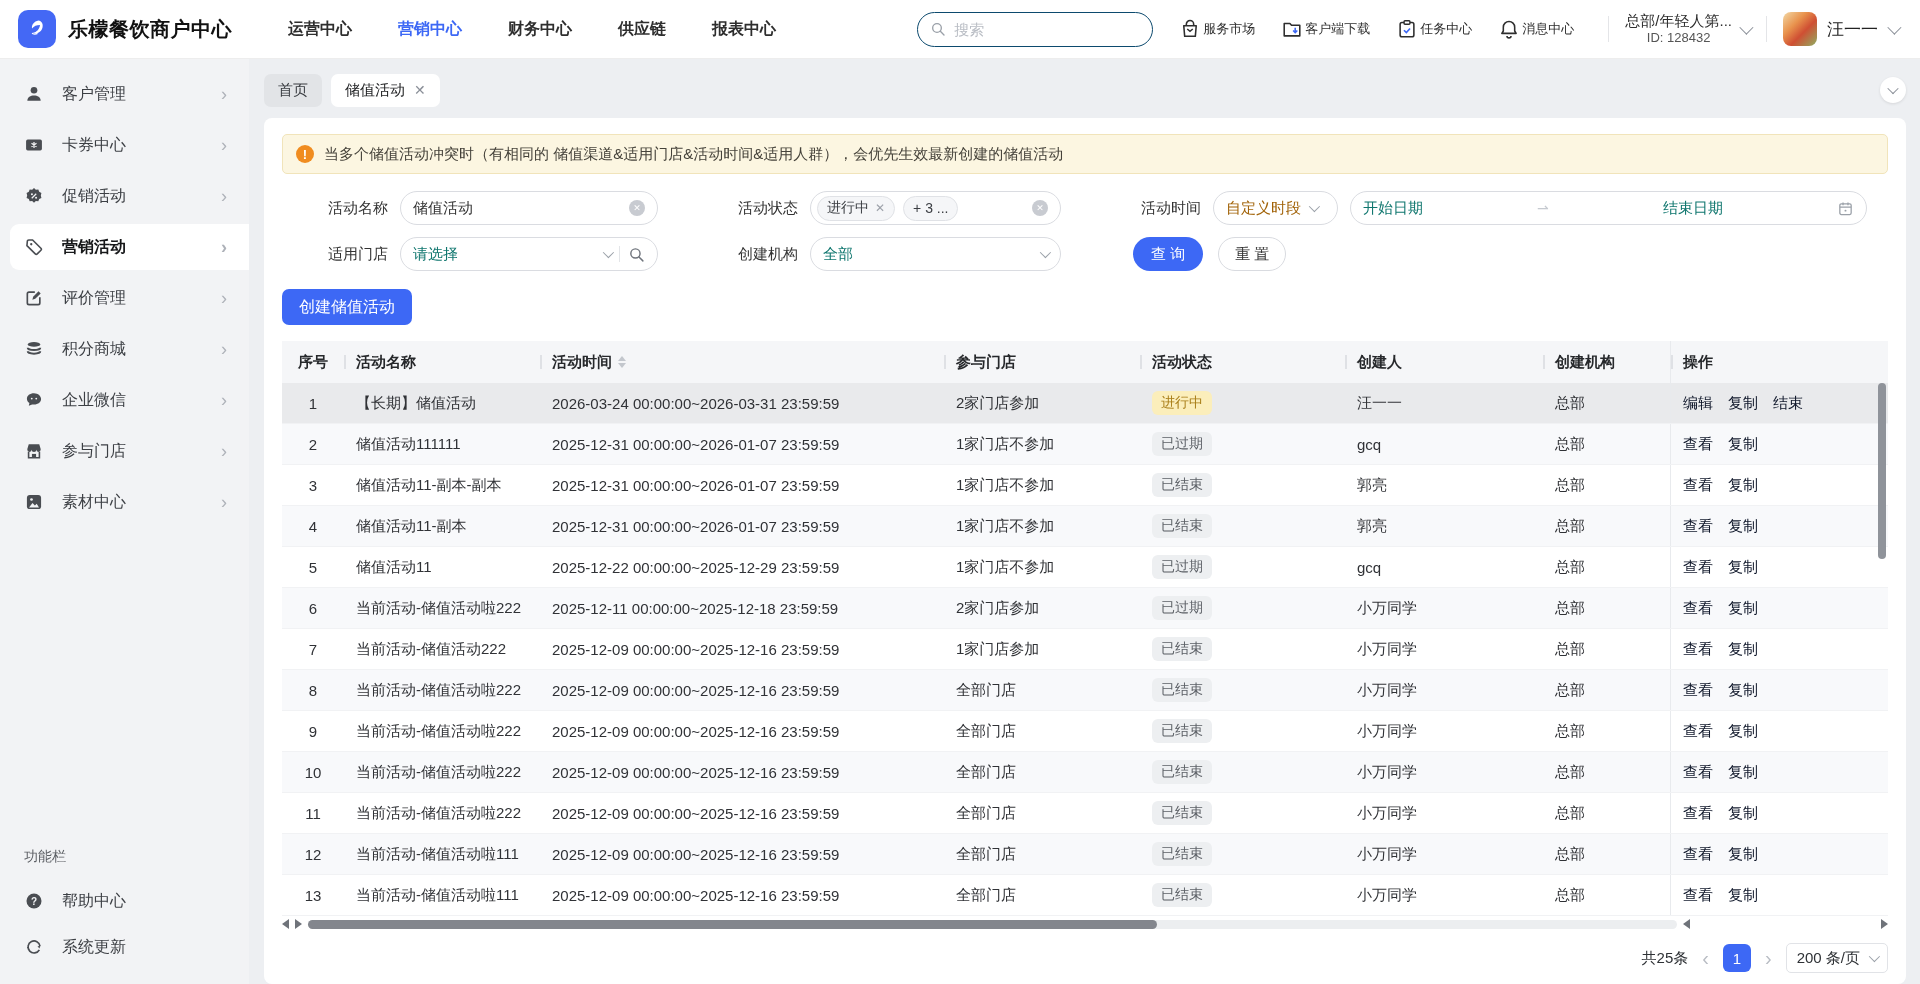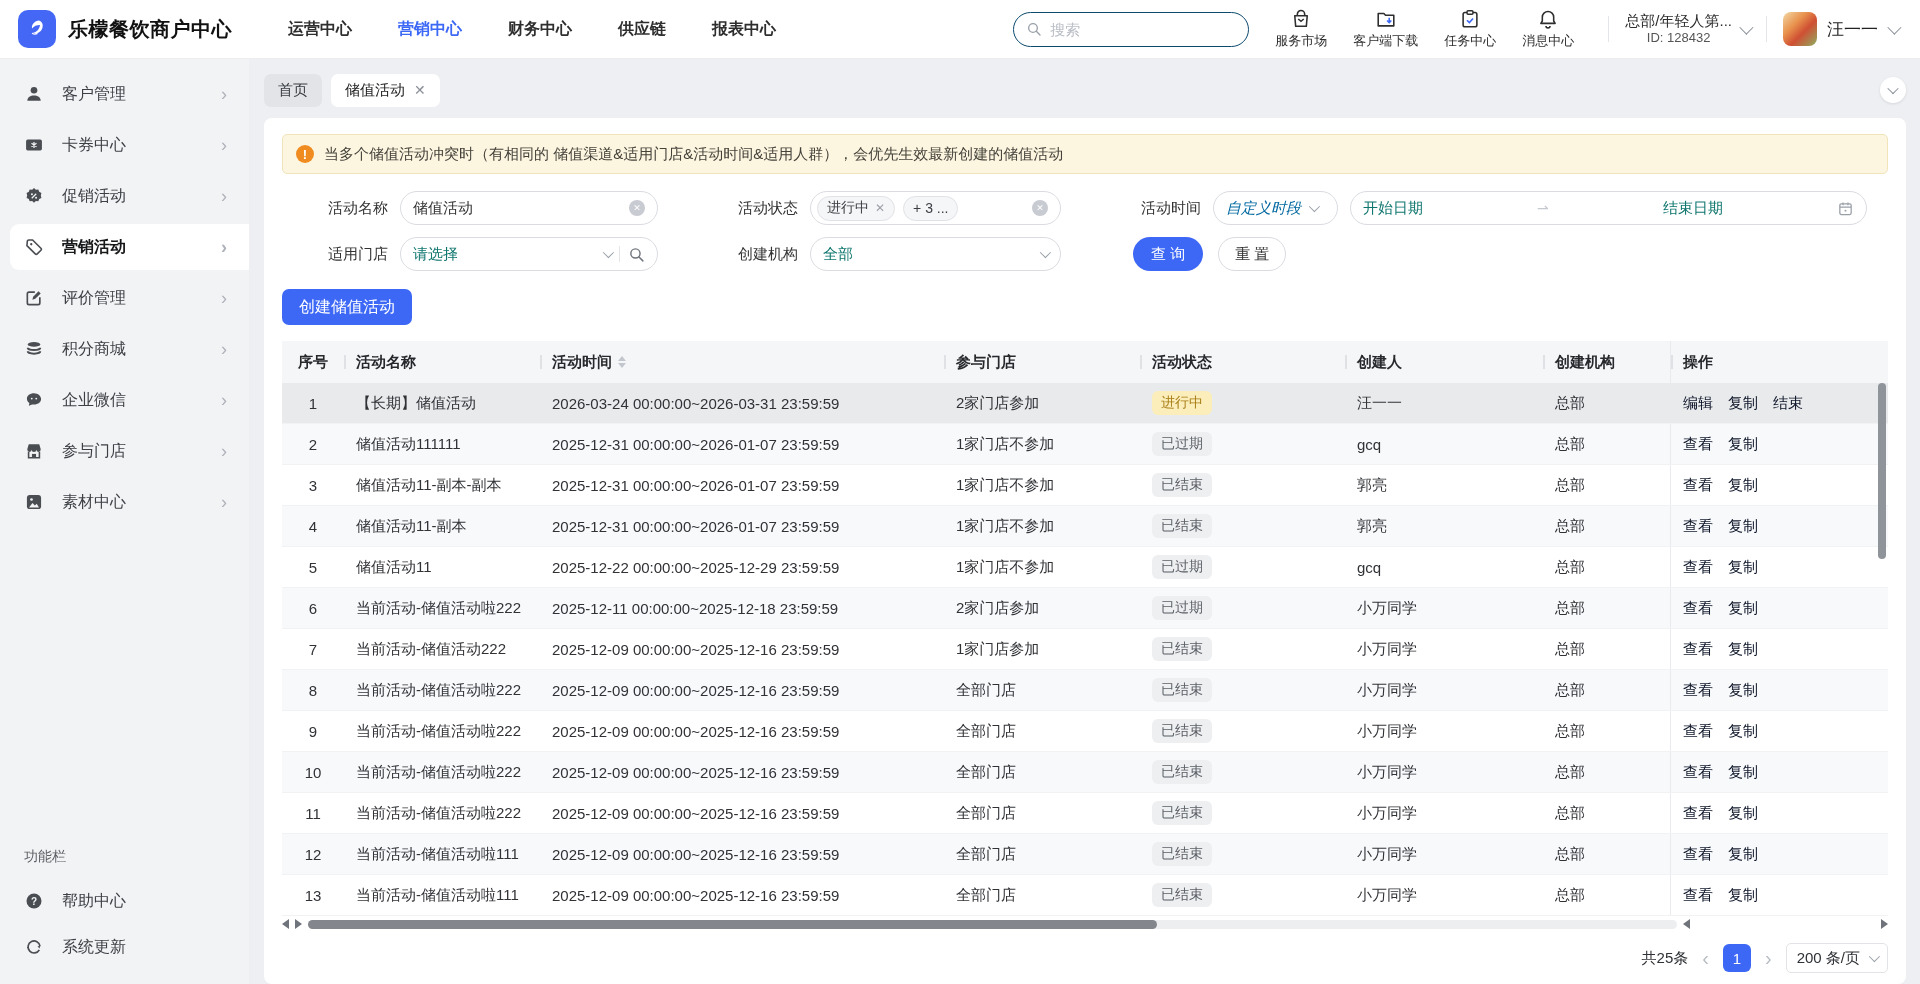--- a/index.html
+++ b/index.html
@@ -14,21 +14,21 @@
   .brand-logo { width:38px; height:38px; border-radius:10px; background:#4468f5; display:flex; align-items:center; justify-content:center; }
   .brand-title { font-size:20px; font-weight:700; color:#111; letter-spacing:.5px; white-space:nowrap; }
   .primary-nav { display:flex; gap:46px; margin-left:22px; }
   .nav-item { font-size:16px; font-weight:600; color:#2e2e2e; cursor:pointer; text-decoration:none; white-space:nowrap; }
   .nav-item.active { color:#3d68f5; }
   .topbar-spacer { flex:1; }
   .global-search { width:236px; height:35px; border:1px solid #0c4a6e; border-radius:18px; display:flex; align-items:center; padding:0 12px; gap:8px; background:#fff; margin-right:26px; }
   .global-search input { border:none; outline:none; font-size:15px; width:100%; color:#333; background:transparent; }
   .global-search input::placeholder { color:#b9bdc4; }
   .quick-links { display:flex; gap:26px; margin-right:18px; }
-  .quick-link { display:flex; flex-direction:column; align-items:center; gap:2px; cursor:pointer; }
+  .quick-link { display:flex; flex-direction:row; align-items:center; gap:2px; cursor:pointer; }
   .quick-link .ql-label { font-size:13px; color:#2e2e2e; white-space:nowrap; }
   .v-divider { width:1px; height:26px; background:#e4e5e8; margin:0 16px; flex:none; }
   .org-switcher { display:flex; align-items:center; gap:8px; cursor:pointer; }
   .org-lines { display:flex; flex-direction:column; align-items:center; line-height:1.25; }
   .org-name { font-size:15px; color:#2e2e2e; white-space:nowrap; }
   .org-id { font-size:13px; color:#555; }
   .user-menu { display:flex; align-items:center; gap:10px; cursor:pointer; }
   .avatar { width:34px; height:34px; border-radius:8px; background:
     linear-gradient(135deg,#f3d9a6 0%,#e8924d 35%,#cf4f33 60%,#8fae62 100%); flex:none; }
   .user-name { font-size:17px; color:#222; white-space:nowrap; }
@@ -70,21 +70,21 @@
   .w1 { width:118px; } .w2 { width:152px; }
   .ctrl { height:34px; border:1px solid #dadce1; border-radius:17px; background:#fff; display:flex; align-items:center; padding:0 12px; font-size:15px; gap:8px; }
   .ctrl .ph { color:#0f766e; }
   .ctrl .grow { flex:1; }
   .ctrl input { border:none; outline:none; font-size:15px; color:#333; width:100%; background:transparent; }
   .clear-ic { width:16px; height:16px; border-radius:50%; background:#c8cbd1; color:#fff; font-size:9px; display:flex; align-items:center; justify-content:center; flex:none; cursor:pointer; }
   .c-name { width:258px; }
   .c-status { width:251px; padding-left:6px; }
   .tagchip { height:25px; border:1px solid #e0e2e6; background:#f5f6f8; border-radius:13px; padding:0 9px; display:flex; align-items:center; gap:6px; font-size:14px; color:#3b3e43; white-space:nowrap; }
   .tagchip .x { color:#9ca1a9; font-size:12px; cursor:pointer; }
-  .c-timemode { width:125px; color:#0369a1;font-style:italic; }
+  .c-timemode { width:125px; color:#a16207; }
   .c-dates { width:517px; margin-left:12px; color:#bcc0c7; justify-content:space-between; }
   .c-dates .dsep { color:#c6cad0; font-size:14px; }
   .c-store { width:258px; justify-content:space-between; }
   .c-org { width:251px; justify-content:space-between; }
   .mini-div { width:1px; height:16px; background:#e3e5e8; }
   .chev-s { width:8px; height:8px; border-right:1.5px solid #9aa0a8; border-bottom:1.5px solid #9aa0a8; transform:rotate(45deg) translateY(-2px); flex:none; }
   .btn { height:34px; border-radius:17px; font-size:15px; display:flex; align-items:center; justify-content:center; cursor:pointer; border:none; white-space:nowrap; }
   .btn-primary { background:#3d68f5; color:#fff; padding:0 18px; }
   .btn-plain { background:#fff; color:#333; border:1px solid #d9dbe0; padding:0 16px; }
   .factions { margin-left:72px; display:flex; gap:15px; }

